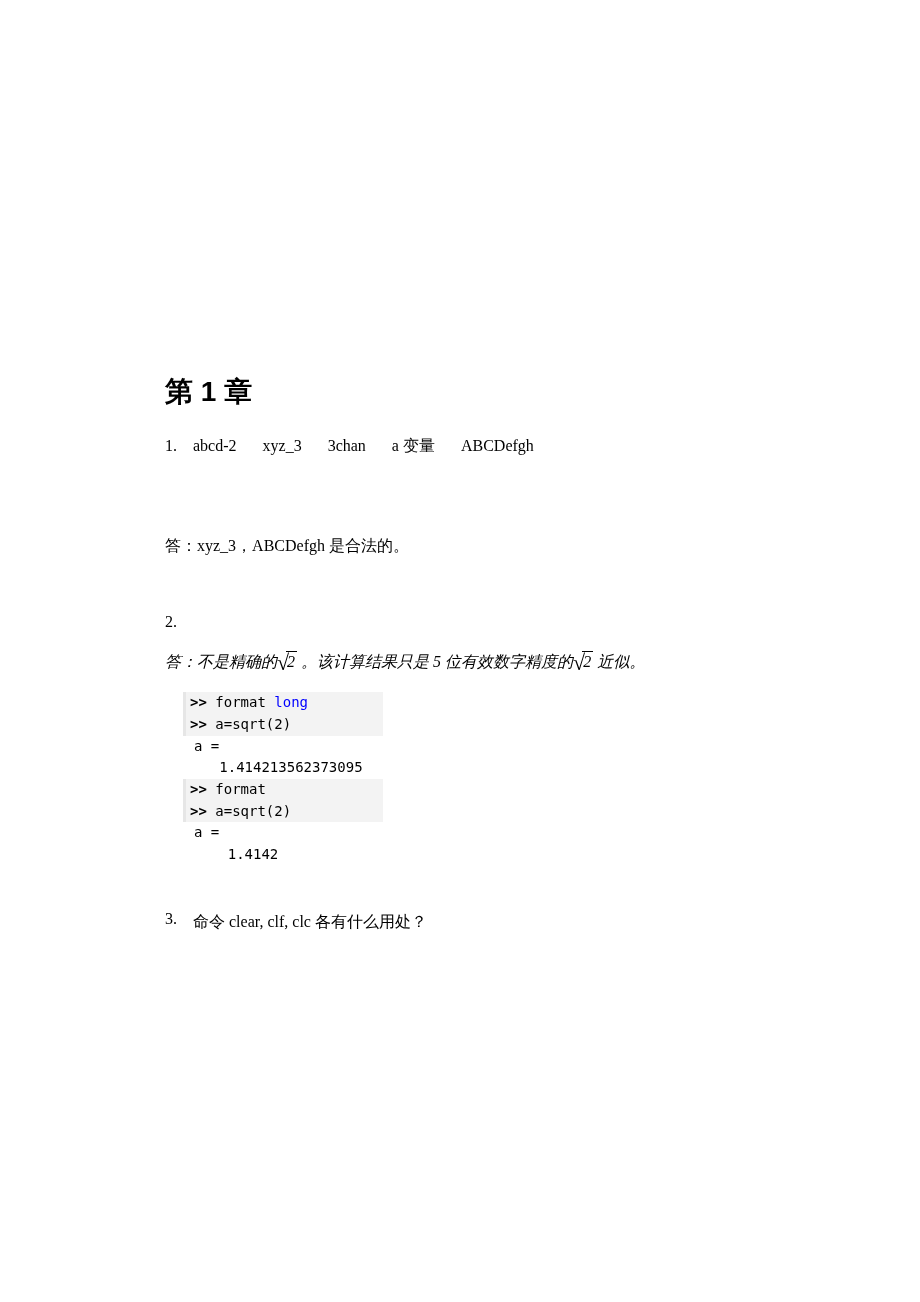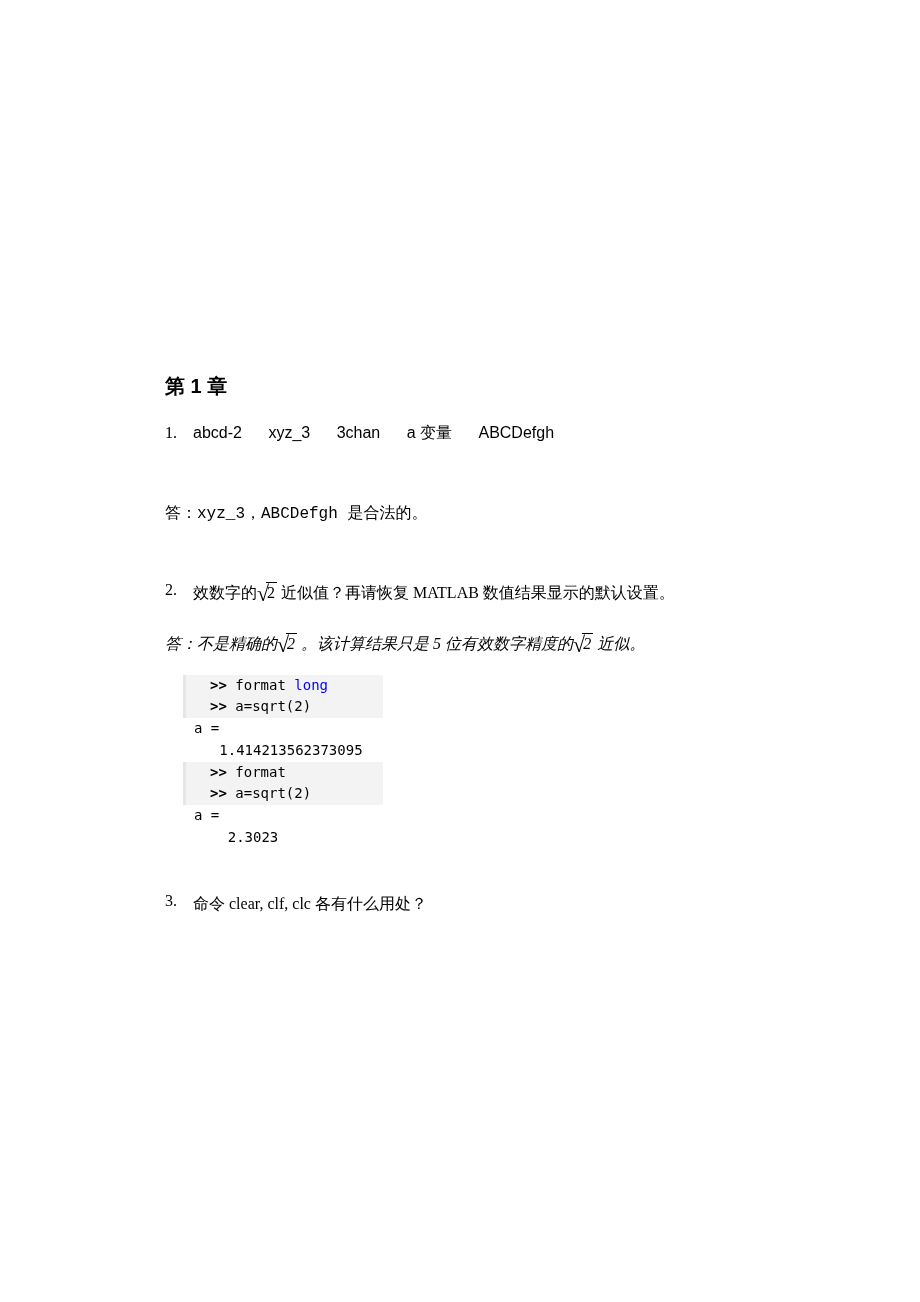--- a/index.html
+++ b/index.html
@@ -9,48 +9,48 @@
     background: #ffffff;
     font-family: "SimSun", "宋体", serif;
     font-size: 16px;
     color: #000000;
     line-height: 1.6;
     padding: 370px 165px 0 165px;
   }
   .chapter-title {
     font-family: "SimHei", "黑体", sans-serif;
     font-weight: bold;
-    font-size: 20px;
+    font-size: 28px;
     margin-bottom: 18px;
   }
   .q-item {
     display: flex;
     margin-bottom: 10px;
   }
   .q-num {
     width: 28px;
     flex-shrink: 0;
     font-family: "Times New Roman", serif;
   }
   .q-body {
     flex: 1;
   }
   .q-line {
     margin-bottom: 8px;
     line-height: 2.0;
   }
   .vars {
-    margin-bottom: 24px;
-    font-family: Liberation Sans, sans-serif;
+    margin-bottom: 45px;
+    font-family: Liberation Serif, serif;
   }
   .vars span { margin-right: 22px; }
   .answer {
     margin: 30px 0 50px 0;
   }
-  .latin { font-family: Liberation Mono, monospace; }
+  .latin { font-family: Liberation Serif, serif; }
   .sqrt {
     display: inline-block;
     position: relative;
     font-family: "Times New Roman", serif;
     vertical-align: baseline;
   }
   .sqrt .radical {
     display: inline-block;
     font-size: 22px;
     line-height: 1;
@@ -69,21 +69,21 @@
     font-size: 14px;
     line-height: 1.55;
     width: 200px;
   }
   .code-line {
     white-space: pre;
   }
   .code-line.shaded {
     background: #f3f3f3;
     border-left: 3px solid #e6e6e6;
-    padding-left: 24px;
+    padding-left: 4px;
   }
   .code-line.plain {
     padding-left: 11px;
   }
   .kw-blue { color: #0000ff; }
   .prompt { font-weight: 600; }
 </style>
 </head>
 <body>
 
@@ -102,44 +102,41 @@
   </div>
 </div>
 
 <div class="answer">
   <span>答：</span><span class="latin">xyz_3，ABCDefgh 是合法的。</span>
 </div>
 
 <div class="q-item">
   <div class="q-num">2.</div>
   <div class="q-body">
-    <div class="q-line">
-      <span>效数字的</span><span class="sqrt"><span class="radical">√</span><span class="radicand">2</span></span><span> 近似值？再请恢复 MATLAB 数值结果显示的默认设置。</span>
-    </div>
   </div>
 </div>
 
 <div class="answer" style="margin-top:14px; margin-bottom:10px;font-style:italic;">
   <span>答：</span><span>不是精确的</span><span class="sqrt"><span class="radical">√</span><span class="radicand">2</span></span><span> 。该计算结果只是 5 位有效数字精度的</span><span class="sqrt"><span class="radical">√</span><span class="radicand">2</span></span><span> 近似。</span>
 </div>
 
 <div class="code-block">
   <div class="code-line shaded"><span class="prompt">&gt;&gt; </span><span>format </span><span class="kw-blue">long</span></div>
   <div class="code-line shaded"><span class="prompt">&gt;&gt; </span><span>a=sqrt(2)</span></div>
   <div class="code-line plain"></div>
   <div class="code-line plain">a =</div>
   <div class="code-line plain"></div>
   <div class="code-line plain">   1.414213562373095</div>
   <div class="code-line plain"></div>
   <div class="code-line shaded"><span class="prompt">&gt;&gt; </span><span>format</span></div>
   <div class="code-line shaded"><span class="prompt">&gt;&gt; </span><span>a=sqrt(2)</span></div>
   <div class="code-line plain"></div>
   <div class="code-line plain">a =</div>
   <div class="code-line plain"></div>
-  <div class="code-line plain">    2.3023</div>
+  <div class="code-line plain">    1.4142</div>
 </div>
 
 <div class="q-item" style="margin-top:40px;">
   <div class="q-num">3.</div>
   <div class="q-body">
     <div class="q-line">命令 clear, clf, clc 各有什么用处？</div>
   </div>
 </div>
 
 </body></html>

